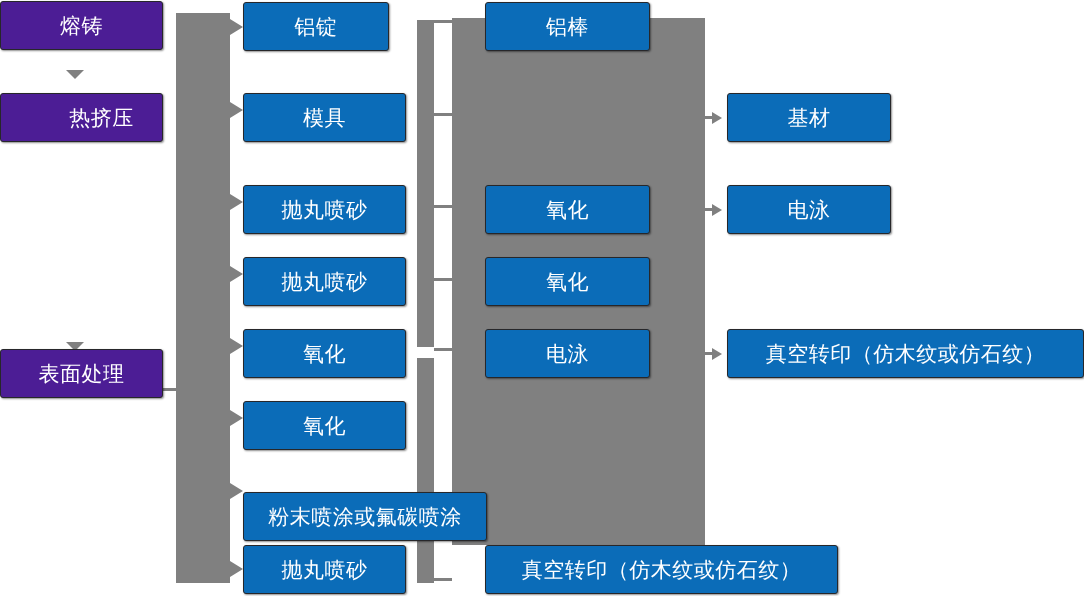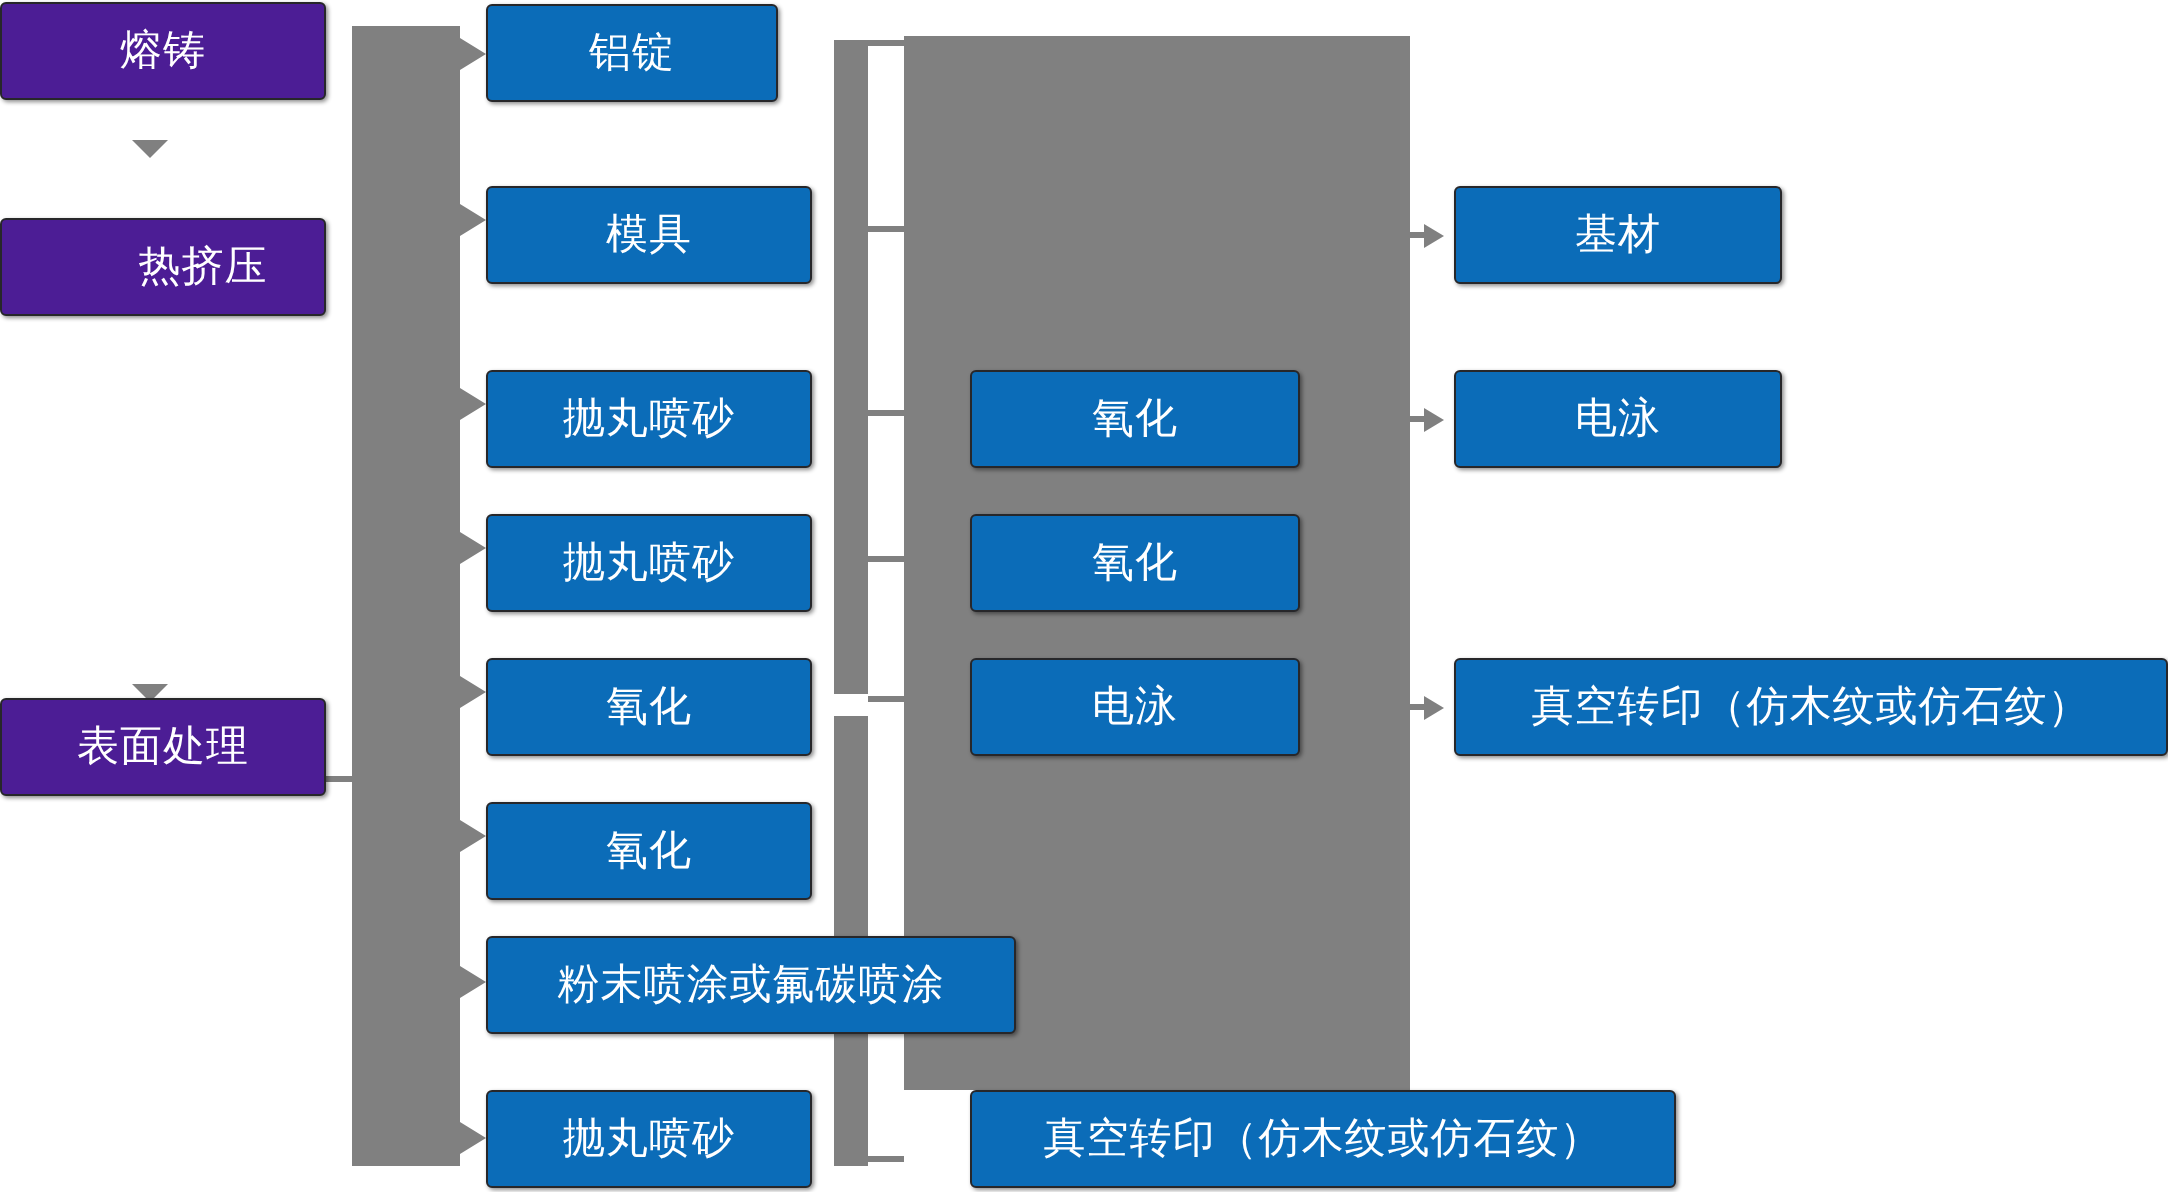--- a/index.html
+++ b/index.html
@@ -122,21 +122,21 @@
   <div class="arrow-stem" style="left:705px; top:208px; width:10px;"></div>
   <div class="arrow-mark" style="left:712px; top:204px;"></div>
 
   <div class="arrow-stem" style="left:705px; top:352px; width:10px;"></div>
   <div class="arrow-mark" style="left:712px; top:348px;"></div>
 
   <div class="box dark" style="left:0px; top:1px; width:163px; height:49px;">
     <span class="box-label">熔铸</span>
   </div>
 
-  <div class="box dark" style="left:0px; top:109px; width:163px; height:49px;padding-left:40px;">
+  <div class="box dark" style="left:0px; top:93px; width:163px; height:49px;padding-left:40px;">
     <span class="box-label">热挤压</span>
   </div>
 
   <div class="box dark" style="left:0px; top:349px; width:163px; height:49px;">
     <span class="box-label">表面处理</span>
   </div>
 
   <div class="box light" style="left:243px; top:2px; width:146px; height:49px;">
     <span class="box-label">铝锭</span>
   </div>
@@ -154,28 +154,31 @@
   </div>
 
   <div class="box light" style="left:243px; top:329px; width:163px; height:49px;">
     <span class="box-label">氧化</span>
   </div>
 
   <div class="box light" style="left:243px; top:401px; width:163px; height:49px;">
     <span class="box-label">氧化</span>
   </div>
 
-  <div class="box light" style="left:243px; top:468px; width:265px; height:49px;">
+  <div class="box light" style="left:243px; top:492px; width:244px; height:49px;">
     <span class="box-label">粉末喷涂或氟碳喷涂</span>
   </div>
 
   <div class="box light" style="left:243px; top:545px; width:163px; height:49px;">
     <span class="box-label">抛丸喷砂</span>
   </div>
 
+  <div class="box light" style="left:485px; top:2px; width:165px; height:49px;">
+    <span class="box-label">铝棒</span>
+  </div>
 
 
   <div class="box light" style="left:485px; top:185px; width:165px; height:49px;">
     <span class="box-label">氧化</span>
   </div>
 
   <div class="box light" style="left:485px; top:257px; width:165px; height:49px;">
     <span class="box-label">氧化</span>
   </div>
 

